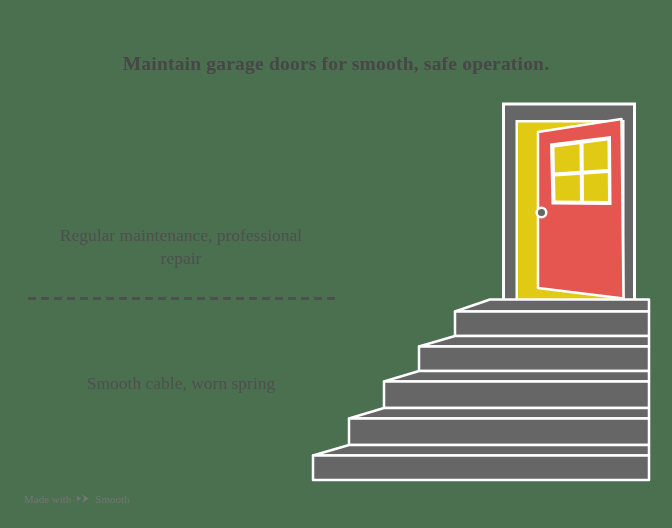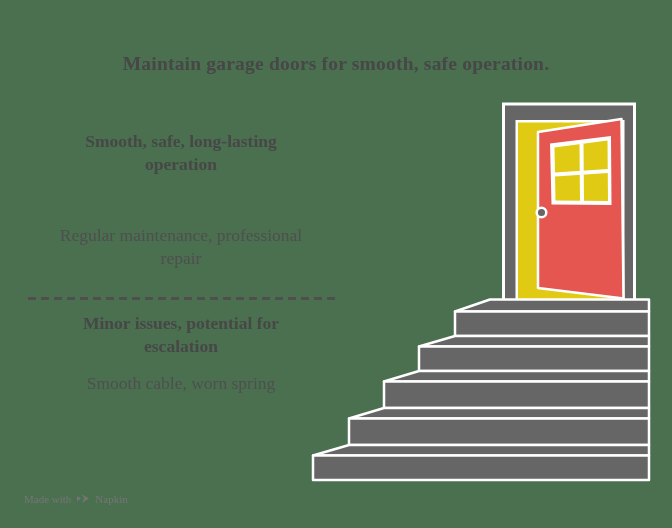--- a/index.html
+++ b/index.html
@@ -40,26 +40,24 @@
   }
   .footer .logo{display:inline-block;line-height:0;}
 </style>
 </head>
 <body>
 
 <div class="canvas">
 
   <div class="title">Maintain garage doors for smooth, safe operation.</div>
 
-  <div class="textcol block-heading pos-h1">Smooth, safe, long-lasting operation</div>
   <div class="textcol block-body pos-b1">Regular maintenance, professional repair</div>
 
   <div class="divider"></div>
 
-  <div class="textcol block-heading pos-h2">Minor issues, potential for escalation</div>
   <div class="textcol block-body pos-b2">Smooth cable, worn spring</div>
 
   <svg class="illustration" width="377" height="390" viewBox="295 95 377 390" xmlns="http://www.w3.org/2000/svg">
 
     <g>
       <rect x="502" y="102.5" width="134" height="197" style="fill:var(--white)"></rect>
       <rect x="505" y="105.5" width="128" height="194" style="fill:var(--gray)"></rect>
       <rect x="515.5" y="120" width="109" height="179.5" style="fill:var(--white)"></rect>
       <rect x="518" y="122.5" width="104" height="177" style="fill:var(--yellow)"></rect>
     </g>
@@ -91,16 +89,16 @@
   </svg>
 
   <div class="footer">
     <span>Made with</span>
     <span class="logo">
       <svg width="14" height="12" viewBox="0 0 14 12" xmlns="http://www.w3.org/2000/svg">
         <path d="M1,3 L5,5.6 L1,8.2 Z" style="fill:var(--muted)"></path>
         <path d="M5.6,1.2 L13,5.6 L5.6,10 L8.4,5.6 Z" style="fill:var(--muted)"></path>
       </svg>
     </span>
-    <span>Napkin</span>
+    <span>Smooth</span>
   </div>
 
 </div>
 
 </body></html>

